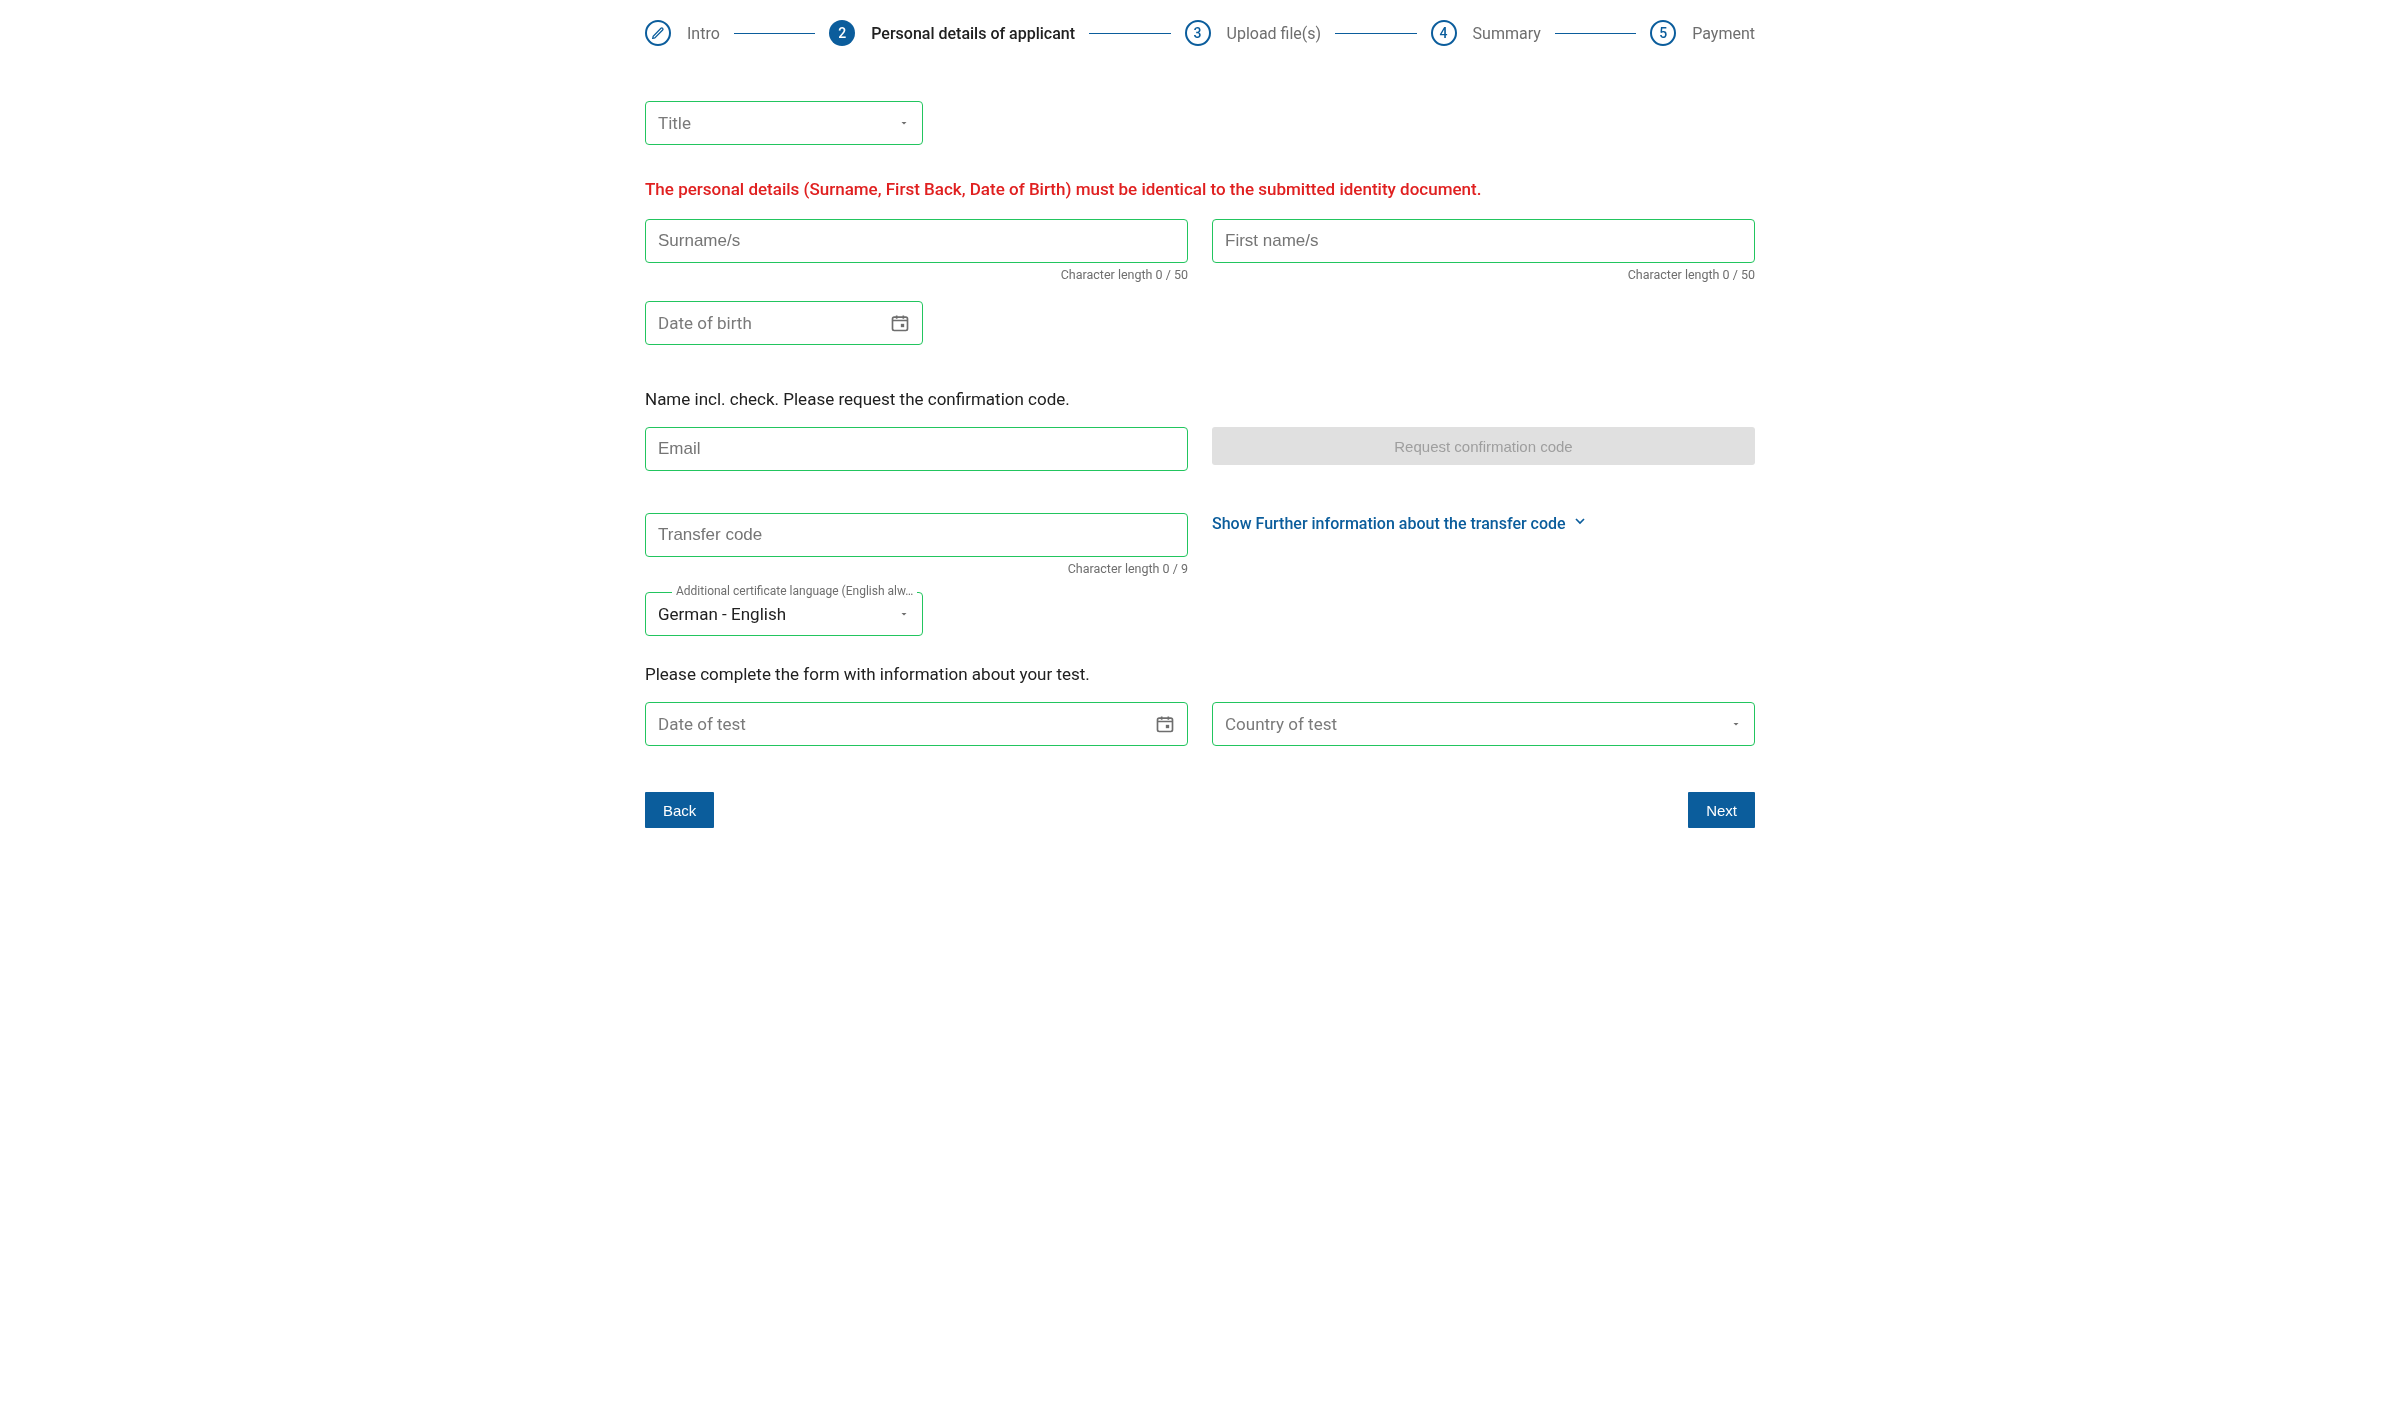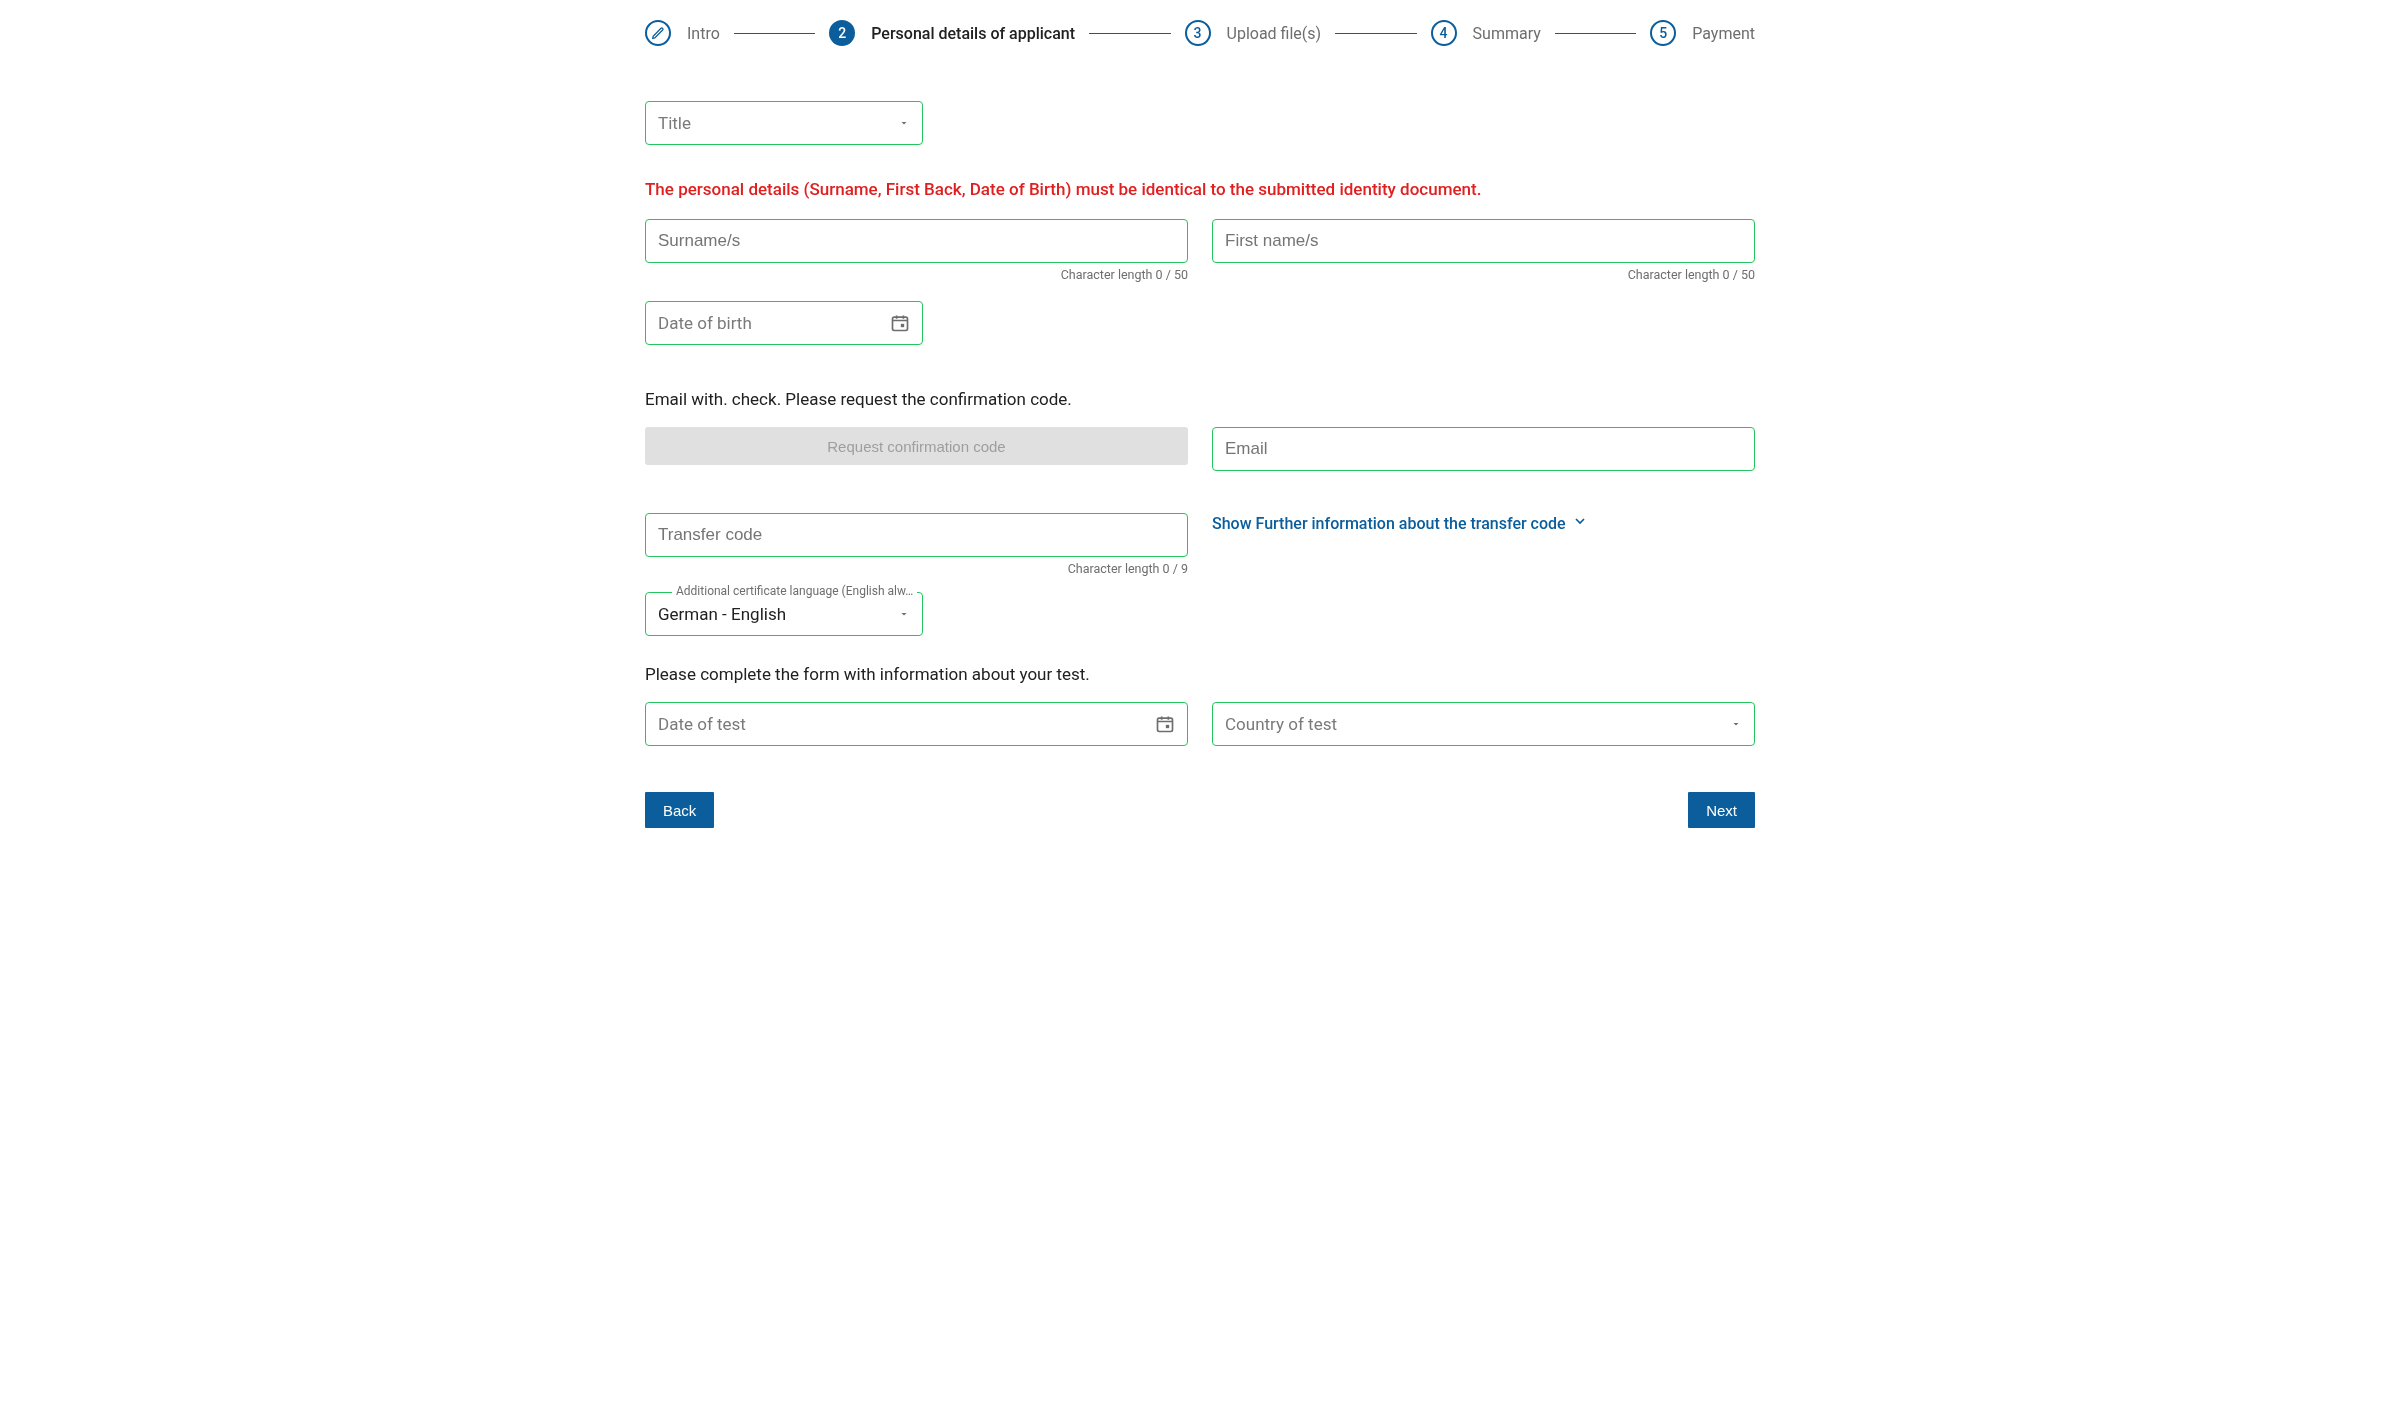--- a/index.html
+++ b/index.html
@@ -258,32 +258,32 @@
     <span class="placeholder-label">Date of birth</span>
     <span class="trailing-icon cal-icon">
       <svg viewBox="0 0 24 24" fill="none" stroke="#6e6e6e" stroke-width="2">
           <rect x="3" y="5" width="18" height="16" rx="2"></rect>
           <path d="M3 9h18M8 3v4M16 3v4"></path>
           <rect x="13" y="13" width="4" height="4" fill="#6e6e6e" stroke="none"></rect>
         </svg>
     </span>
   </div>
 
-  <p class="section-text" style="margin-top:44px">Email with. check. Please request the confirmation code.</p>
+  <p class="section-text" style="margin-top:44px">Name incl. check. Please request the confirmation code.</p>
 
   <div class="field-row">
+    <div class="field-col">
+      <div class="field">
+        <input type="text" placeholder="Email" style="">
+      </div>
+    </div>
     <div class="field-col">
       <button class="btn-disabled">
         <span>Request confirmation code</span>
       </button>
-    </div>
-    <div class="field-col">
-      <div class="field">
-        <input type="text" placeholder="Email" style="">
-      </div>
     </div>
   </div>
 
   <div class="field-row" style="margin-top:42px">
     <div class="field-col">
       <div class="field">
         <input type="text" placeholder="Transfer code" style="">
       </div>
       <div class="helper">Character length 0 / 9</div>
     </div>

